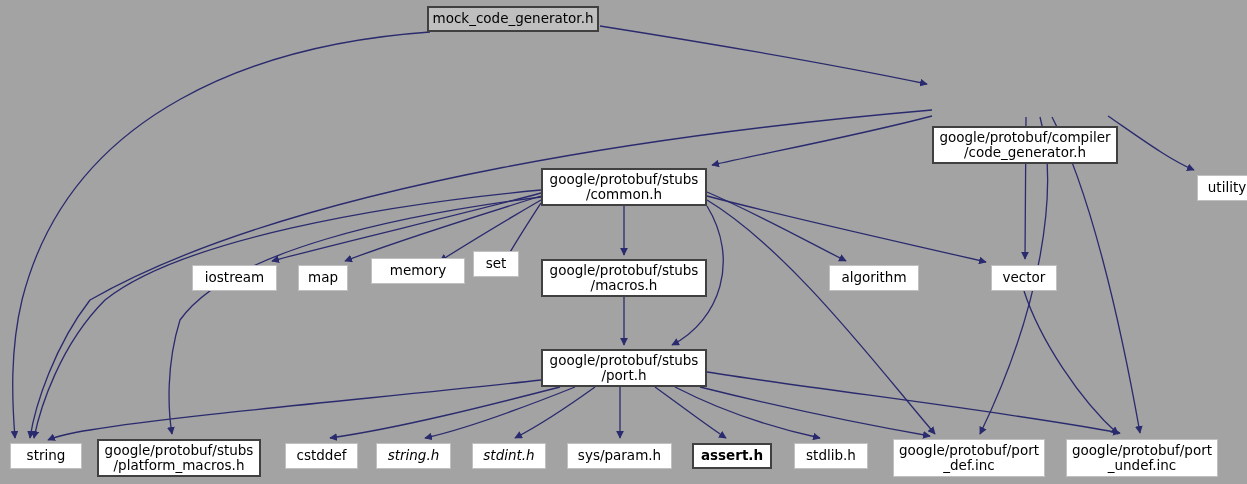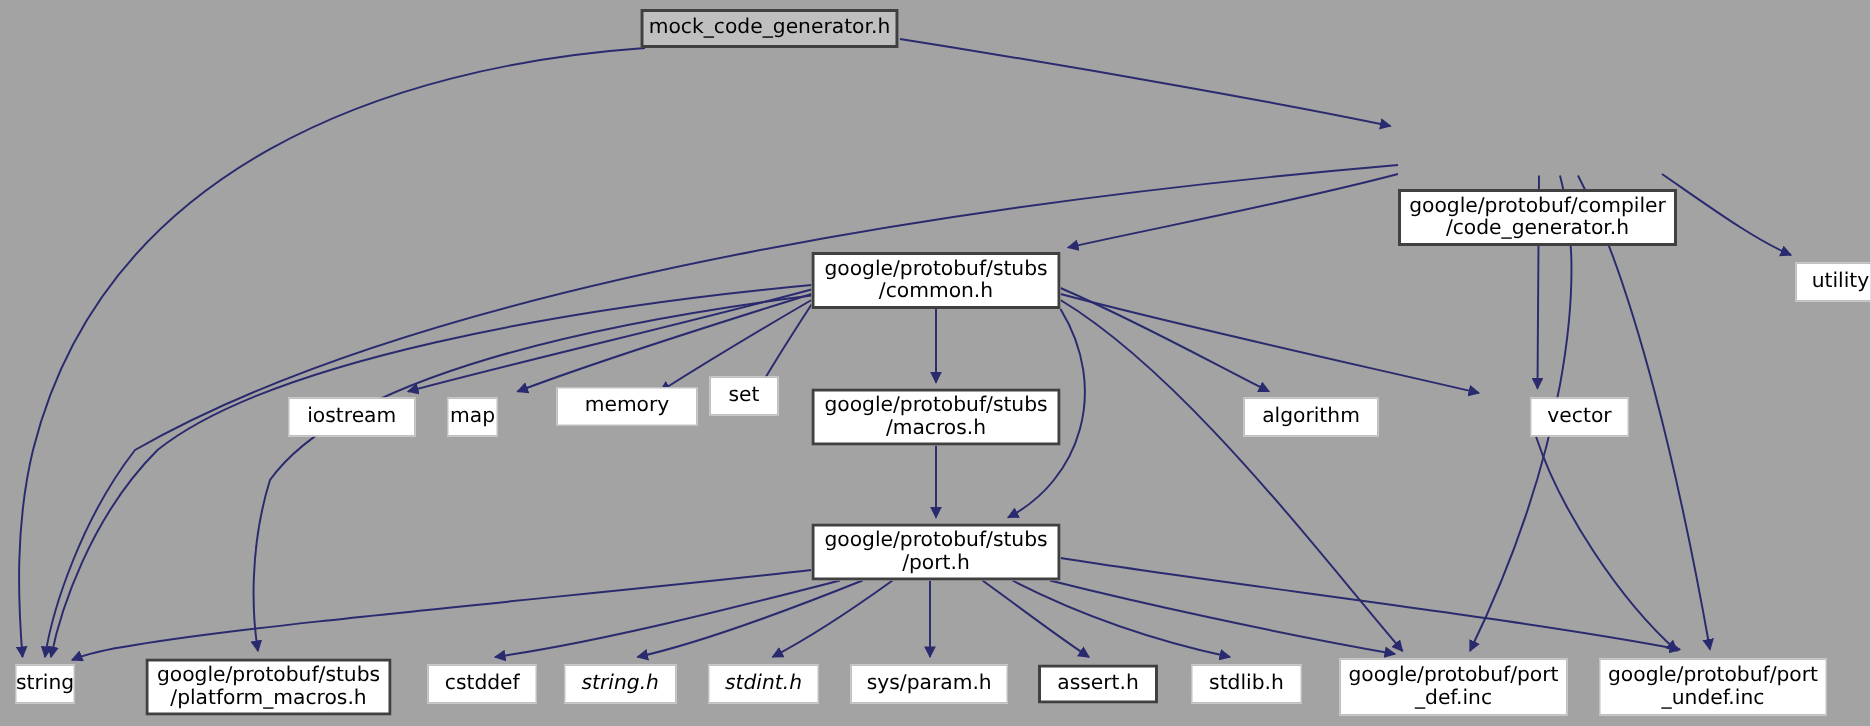--- a/index.html
+++ b/index.html
@@ -91,37 +91,37 @@
   </svg>
 
   <div id="node-layer">
       <div class="node root" style="left: 427px; top: 6px; width: 172px; height: 26px;"><span>mock_code_generator.h</span></div>
       <div class="node strong" style="left: 932px; top: 78px; width: 186px; height: 38px; margin-top: 48px;"><span>google/protobuf/compiler
 /code_generator.h</span></div>
       <div class="node" style="left: 1181px; top: 175px; width: 60px; height: 26px; margin-left: 16px;"><span>utility</span></div>
       <div class="node strong" style="left: 541px; top: 168px; width: 166px; height: 38px;"><span>google/protobuf/stubs
 /common.h</span></div>
       <div class="node" style="left: 192px; top: 265px; width: 85px; height: 26px;"><span>iostream</span></div>
-      <div class="node" style="left: 298px; top: 265px; width: 34px; height: 26px;"><span>map</span></div>
+      <div class="node" style="left: 298px; top: 265px; width: 50px; height: 26px;"><span>map</span></div>
       <div class="node" style="left: 371px; top: 258px; width: 94px; height: 26px;"><span>memory</span></div>
       <div class="node" style="left: 473px; top: 251px; width: 46px; height: 26px;"><span>set</span></div>
       <div class="node strong" style="left: 541px; top: 259px; width: 166px; height: 38px;"><span>google/protobuf/stubs
 /macros.h</span></div>
       <div class="node" style="left: 829px; top: 265px; width: 90px; height: 26px;"><span>algorithm</span></div>
-      <div class="node" style="left: 1020px; top: 265px; width: 66px; height: 26px;"><span>vector</span></div>
+      <div class="node" style="left: 991px; top: 265px; width: 66px; height: 26px;"><span>vector</span></div>
       <div class="node strong" style="left: 541px; top: 349px; width: 166px; height: 38px;"><span>google/protobuf/stubs
 /port.h</span></div>
-      <div class="node" style="left: 10px; top: 443px; width: 40px; height: 26px;"><span>string</span></div>
+      <div class="node" style="left: 10px; top: 443px; width: 72px; height: 26px;"><span>string</span></div>
       <div class="node strong" style="left: 97px; top: 439px; width: 164px; height: 38px;"><span>google/protobuf/stubs
 /platform_macros.h</span></div>
       <div class="node" style="left: 285px; top: 443px; width: 73px; height: 26px;"><span>cstddef</span></div>
       <div class="node" style="left: 376px; top: 443px; width: 75px; height: 26px; font-style: italic;"><span>string.h</span></div>
       <div class="node" style="left: 472px; top: 443px; width: 74px; height: 26px; font-style: italic;"><span>stdint.h</span></div>
       <div class="node" style="left: 567px; top: 443px; width: 105px; height: 26px;"><span>sys/param.h</span></div>
-      <div class="node strong" style="left: 692px; top: 443px; width: 80px; height: 26px;"><span>assert.h</span></div>
+      <div class="node strong" style="left: 692px; top: 443px; width: 80px; height: 26px; font-weight: bold;"><span>assert.h</span></div>
       <div class="node" style="left: 794px; top: 443px; width: 74px; height: 26px;"><span>stdlib.h</span></div>
       <div class="node" style="left: 893px; top: 439px; width: 152px; height: 38px;"><span>google/protobuf/port
 _def.inc</span></div>
       <div class="node" style="left: 1066px; top: 439px; width: 152px; height: 38px;"><span>google/protobuf/port
 _undef.inc</span></div>
     </div>
 
 </div>
 
 </body></html>

